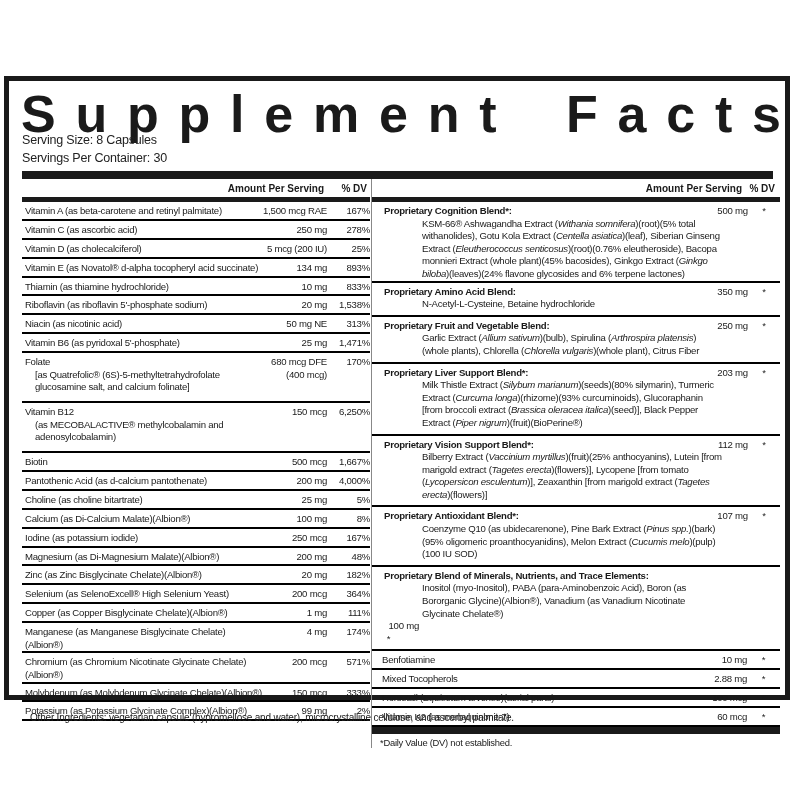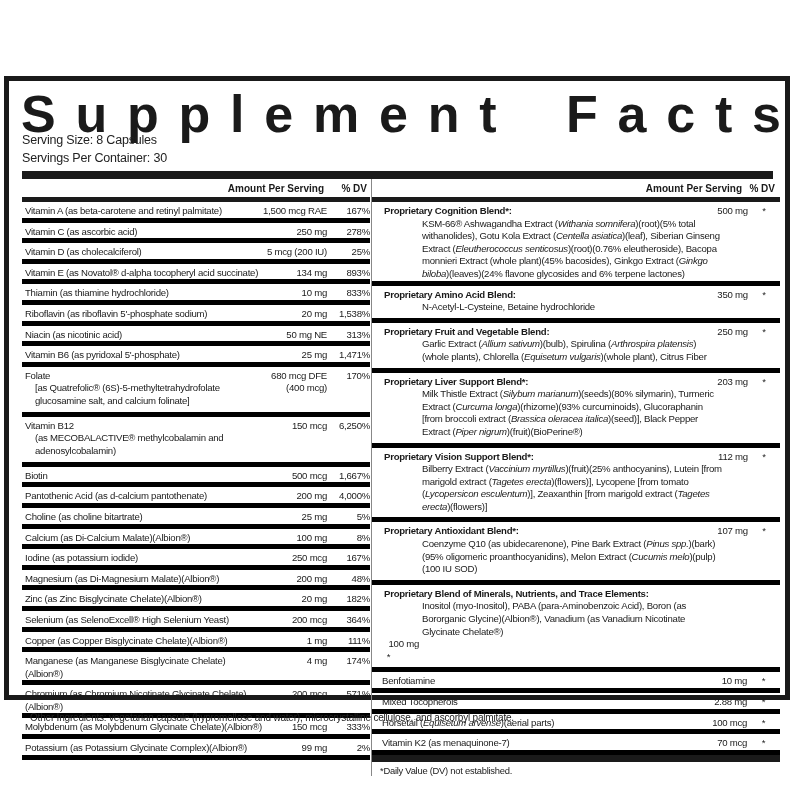--- a/index.html
+++ b/index.html
@@ -11,21 +11,21 @@
   .serving { position: absolute; left: 13px; font-size: 12.5px; color: #222; letter-spacing: -0.2px; }
   .serving.size { top: 52px; }
   .serving.count { top: 70px; }
   .topbar { position: absolute; left: 13px; right: 12px; top: 90px; height: 8px; background: #1a1a1a; }
   .col { position: absolute; top: 98px; }
   .col.left { left: 13px; width: 348px; }
   .col.right { left: 362px; width: 408px; border-left: 1px solid #888; }
   .hdr { height: 18px; display: flex; align-items: center; font-size: 10px; font-weight: bold; border-bottom: 5px solid #1a1a1a; }
   .hdr .amt { text-align: right; }
   .hdr .dv { text-align: right; }
-  .row { display: flex; align-items: flex-start; font-size: 9.6px; line-height: 12.6px; border-bottom: 5px solid #000000; box-sizing: border-box; padding-top: 3px; letter-spacing: -0.25px; }
+  .row { display: flex; align-items: flex-start; font-size: 9.6px; line-height: 12.6px; border-bottom: 2px solid #000000; box-sizing: border-box; padding-top: 3px; letter-spacing: -0.25px; }
   .left .row .name { width: 238px; padding-left: 3px; }
   .left .row .amt { width: 64px; text-align: right; }
   .left .row .dv { width: 43px; text-align: right; }
   .left .hdr .amt { width: 302px; }
   .left .hdr .dv { width: 43px; }
   .sub { padding-left: 10px; display: block; }
   .right .row .name { width: 318px; padding-left: 12px; }
   .right .row .amt { width: 47px; text-align: right; }
   .right .row .dv { width: 33px; text-align: center; }
   .right .hdr .amt { width: 370px; }
@@ -197,21 +197,21 @@
           <span class="name" style="padding-left: 12px;"><b>Proprietary Cognition Blend*:</b><span class="desc">KSM-66® Ashwagandha Extract (<i>Withania somnifera</i>)(root)(5% total withanolides), Gotu Kola Extract (<i>Centella asiatica</i>)(leaf), Siberian Ginseng Extract (<i>Eleutherococcus senticosus</i>)(root)(0.76% eleutheroside), Bacopa monnieri  Extract (whole plant)(45% bacosides), Ginkgo Extract (<i>Ginkgo biloba</i>)(leaves)(24% flavone glycosides and 6% terpene lactones)</span></span>
           <span class="amt">500 mg</span>
           <span class="dv">*</span>
         </div>
         <div class="row blend" style="padding-bottom: 4px;">
           <span class="name" style="padding-left: 12px;"><b>Proprietary Amino Acid Blend:</b><span class="desc">N-Acetyl-L-Cysteine, Betaine hydrochloride</span></span>
           <span class="amt">350 mg</span>
           <span class="dv">*</span>
         </div>
         <div class="row blend" style="padding-bottom: 4px;">
-          <span class="name" style="padding-left: 12px;"><b>Proprietary Fruit and Vegetable Blend:</b><span class="desc">Garlic Extract (<i>Allium sativum</i>)(bulb), Spirulina (<i>Arthrospira platensis</i>)(whole plants), Chlorella (<i>Equisetum vulgaris</i>)(whole plant), Citrus Fiber</span></span>
+          <span class="name" style="padding-left: 12px;"><b>Proprietary Fruit and Vegetable Blend:</b><span class="desc">Garlic Extract (<i>Allium sativum</i>)(bulb), Spirulina (<i>Arthrospira platensis</i>)(whole plants), Chlorella (<i>Chlorella vulgaris</i>)(whole plant), Citrus Fiber</span></span>
           <span class="amt">250 mg</span>
           <span class="dv">*</span>
         </div>
         <div class="row blend" style="padding-bottom: 4px;">
           <span class="name" style="padding-left: 12px;"><b>Proprietary Liver Support Blend*:</b><span class="desc">Milk Thistle Extract (<i>Silybum marianum</i>)(seeds)(80% silymarin), Turmeric Extract (<i>Curcuma longa</i>)(rhizome)(93% curcuminoids), Glucoraphanin [from broccoli extract (<i>Brassica oleracea italica</i>)(seed)], Black Pepper Extract (<i>Piper nigrum</i>)(fruit)(BioPerine®)</span></span>
           <span class="amt">203 mg</span>
           <span class="dv">*</span>
         </div>
         <div class="row blend" style="padding-bottom: 4px;">
           <span class="name" style="padding-left: 12px;"><b>Proprietary Vision Support Blend*:</b><span class="desc">Bilberry Extract (<i>Vaccinium myrtillus</i>)(fruit)(25% anthocyanins), Lutein [from marigold extract (<i>Tagetes erecta</i>)(flowers)], Lycopene [from tomato (<i>Lycopersicon esculentum</i>)], Zeaxanthin [from marigold extract (<i>Tagetes erecta</i>)(flowers)]</span></span>
@@ -240,21 +240,21 @@
           <span class="amt" style="text-align: right; width: 45px;">2.88 mg</span>
           <span class="dv">*</span>
         </div>
         <div class="row" style="min-height: 19px;">
           <span class="name" style="padding-left: 10px; width: 322px;">Horsetail (<i>Equisetum arvense</i>)(aerial parts)</span>
           <span class="amt" style="text-align: right; width: 45px;">100 mcg</span>
           <span class="dv">*</span>
         </div>
         <div class="row" style="min-height: 19px;">
           <span class="name" style="padding-left: 10px; width: 322px;">Vitamin K2 (as menaquinone-7)</span>
-          <span class="amt" style="text-align: right; width: 45px;">70 mcg</span>
+          <span class="amt" style="text-align: right; width: 45px;">60 mcg</span>
           <span class="dv">*</span>
         </div>
       </div>
     <div class="bottombar"></div>
     <div class="footnote">*Daily Value (DV) not established.</div>
   </div>
 </div>
 
 <div class="other">Other Ingredients: vegetarian capsule (hypromellose and water), microcrystalline cellulose, and ascorbyl palmitate.</div>
 

